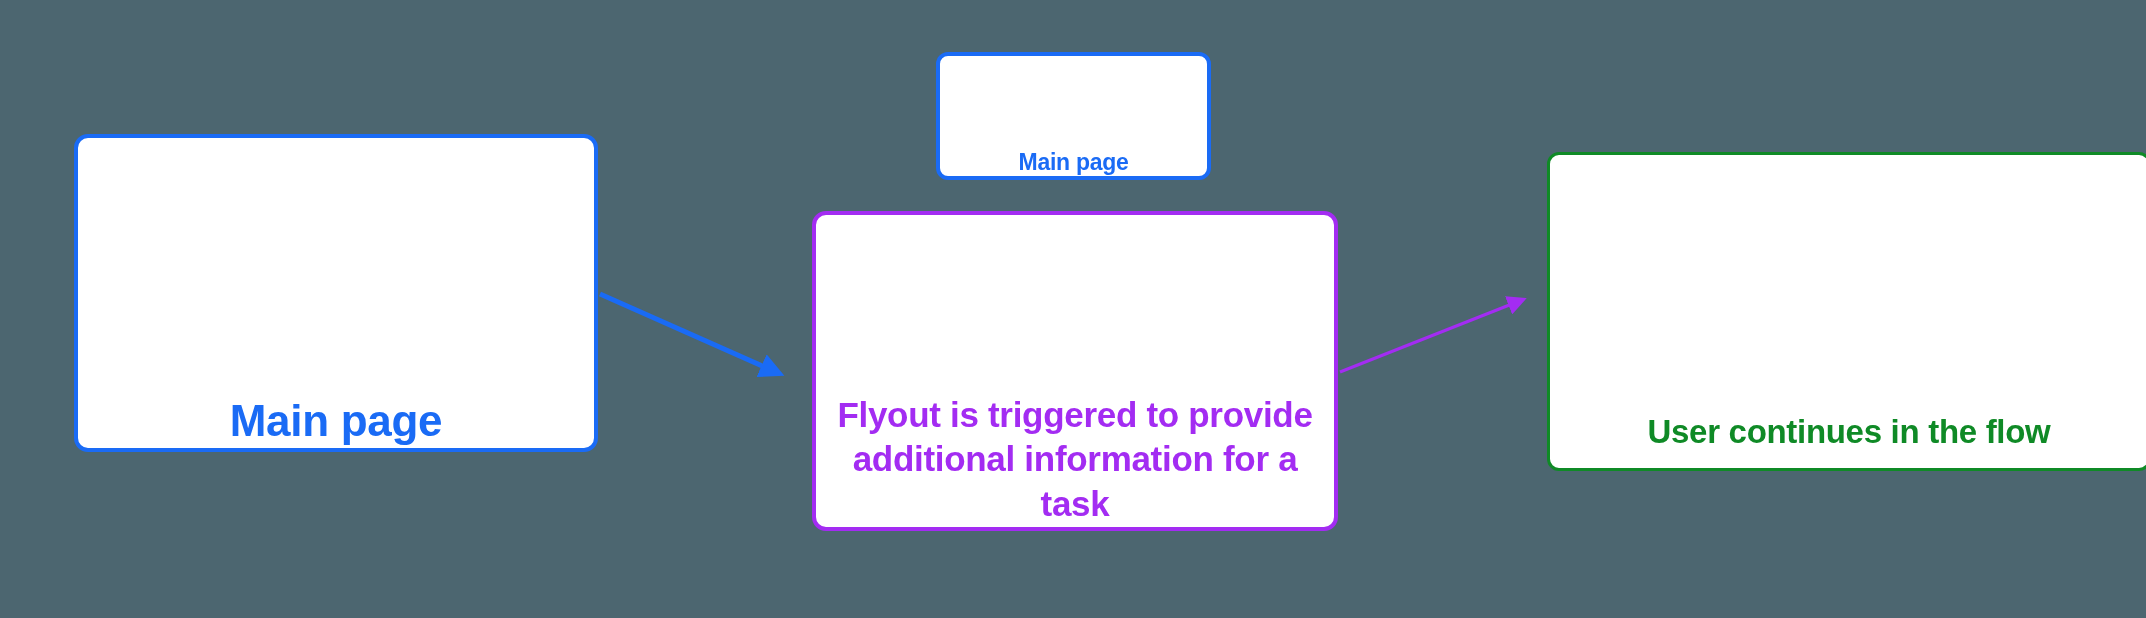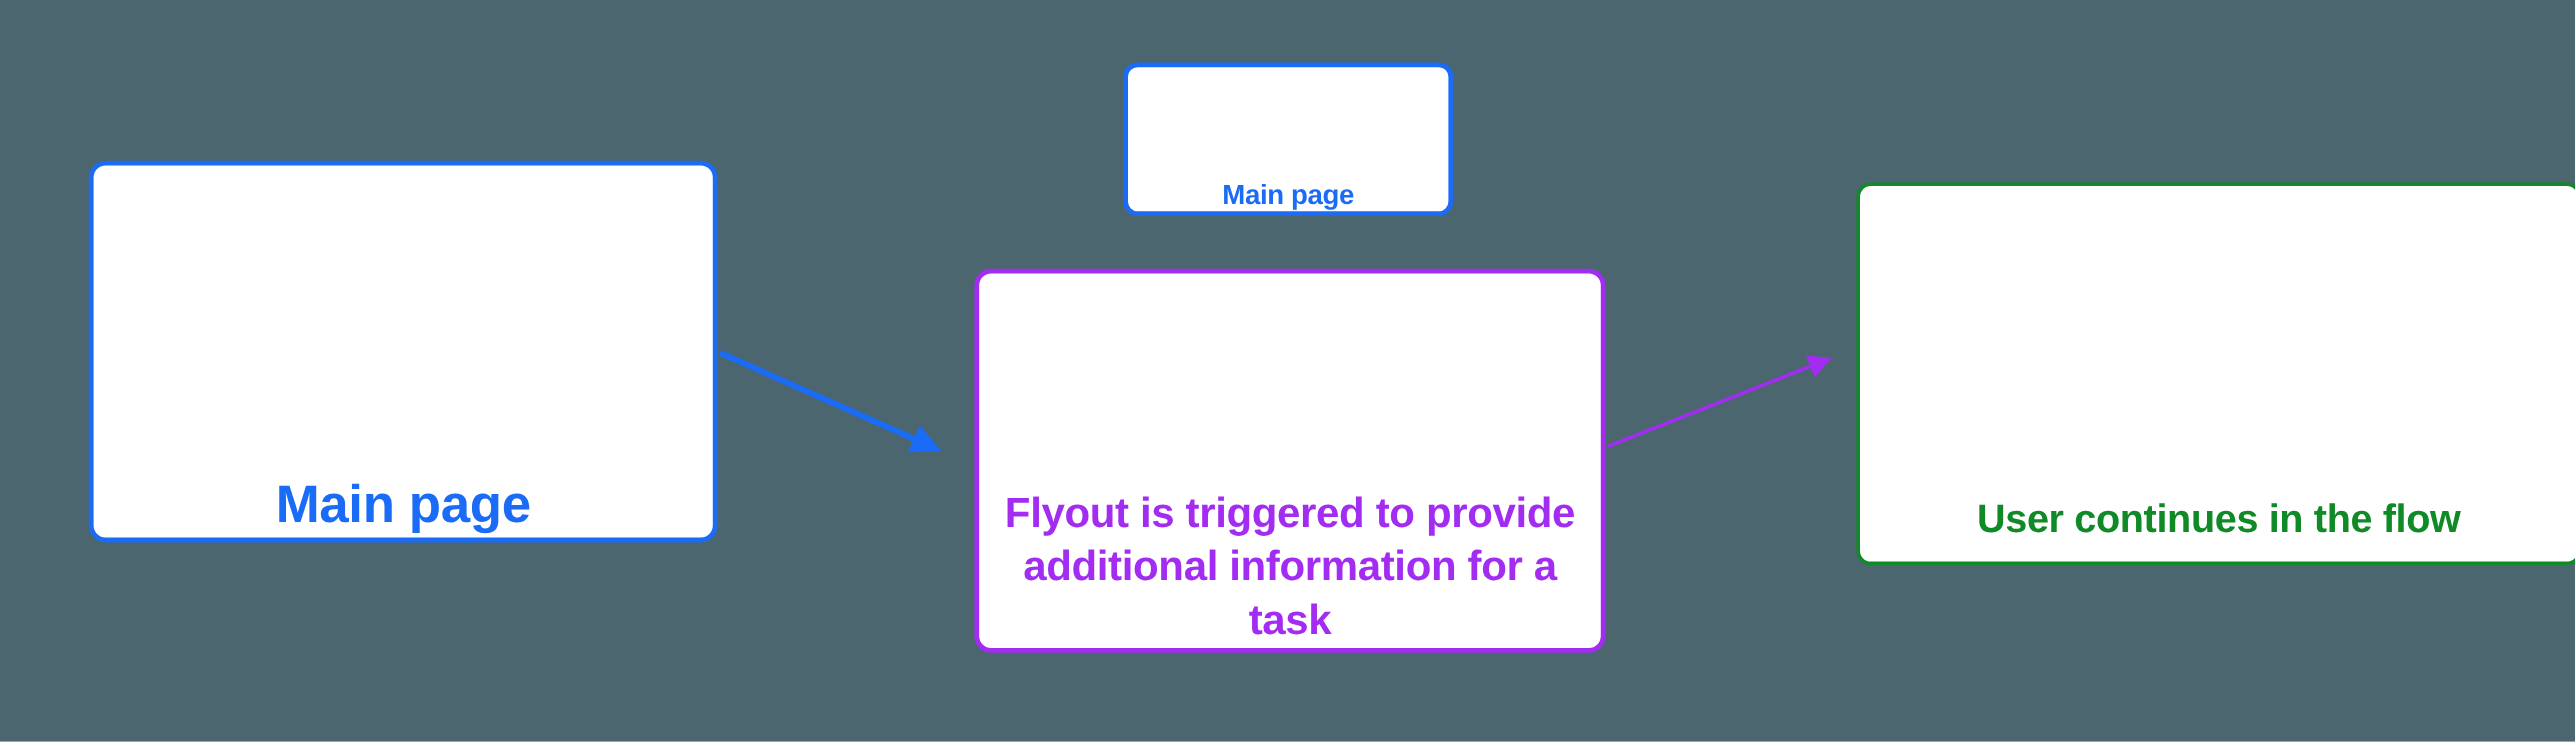--- a/index.html
+++ b/index.html
@@ -70,21 +70,21 @@
     border-radius: 12px;
   }
   #node-main-page-small .node-label {
     color: #1a6bf5;
     font-size: 23px;
   }
 
   
   #node-flyout {
     left: 812px;
-    top: 224px;
+    top: 211px;
     width: 526px;
     height: 320px;
     border: 4px solid #a32cf2;
     border-radius: 14px;
     padding: 0 12px;
   }
   #node-flyout .node-label {
     color: #a32cf2;
     font-size: 35px;
     line-height: 1.28;

